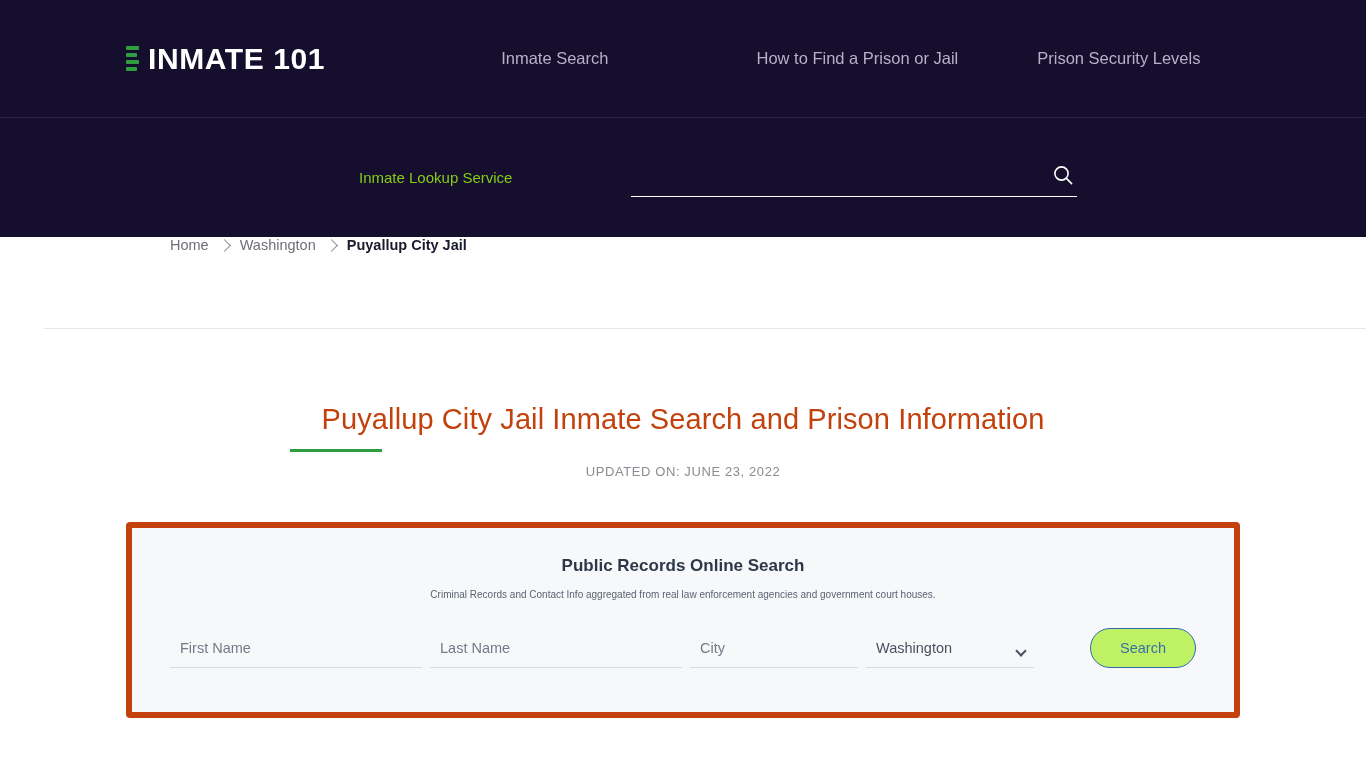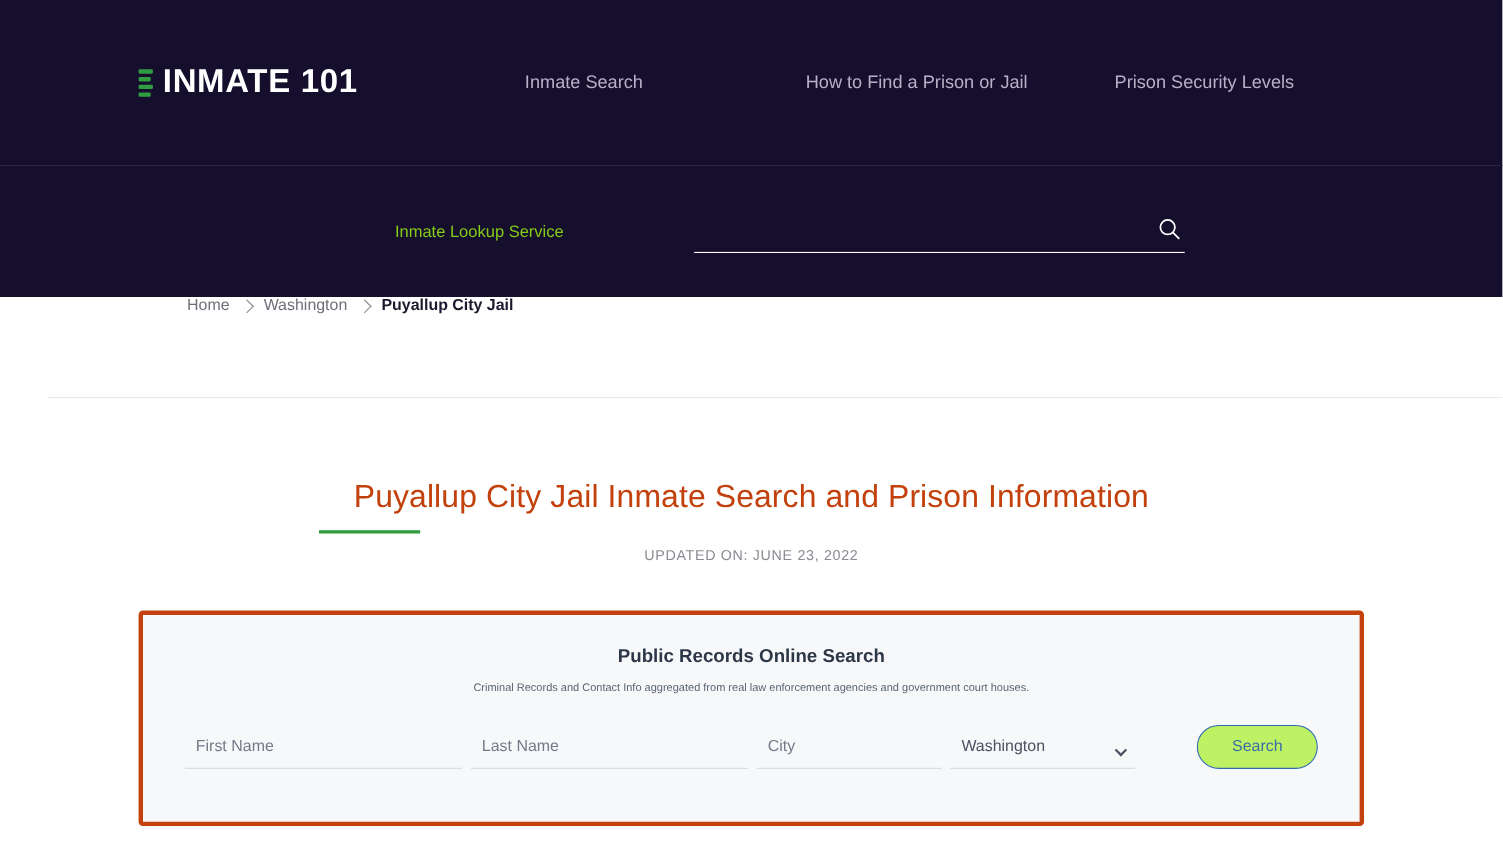--- a/index.html
+++ b/index.html
@@ -14,27 +14,28 @@
     font-family: "Liberation Sans", sans-serif;
     -webkit-font-smoothing: antialiased;
   }
 
   
   .site-header {
     background: #150E2D;
     width: 100%;
   }
   .header-top {
-    height: 151px;
+    height: 118px;
     display: flex;
     align-items: center;
     padding-left: 126px;
     padding-right: 126px;
     border-bottom: 1px solid #2b2248;
     position: relative;
+    gap: 24px;
   }
   .brand {
     display: flex;
     align-items: center;
     gap: 9px;
     text-decoration: none;
     cursor: pointer;
   }
   .brand-mark {
     display: flex;
@@ -188,21 +189,21 @@
     text-align: center;
     font-size: 13px;
     color: #8b8b93;
     letter-spacing: 0.6px;
   }
 
   
   .records-card {
     margin-top: 43px;
     background: #f7f8fa;
-    border: 4px solid #c2410c;
+    border: 6px solid #c2410c;
     border-radius: 4px;
     height: 196px;
     padding: 28px 38px 0 38px;
     box-shadow: 0 1px 2px rgba(0,0,0,0.03);
   }
   .records-title {
     text-align: center;
     font-size: 17px;
     font-weight: 700;
     color: #2d3748;

